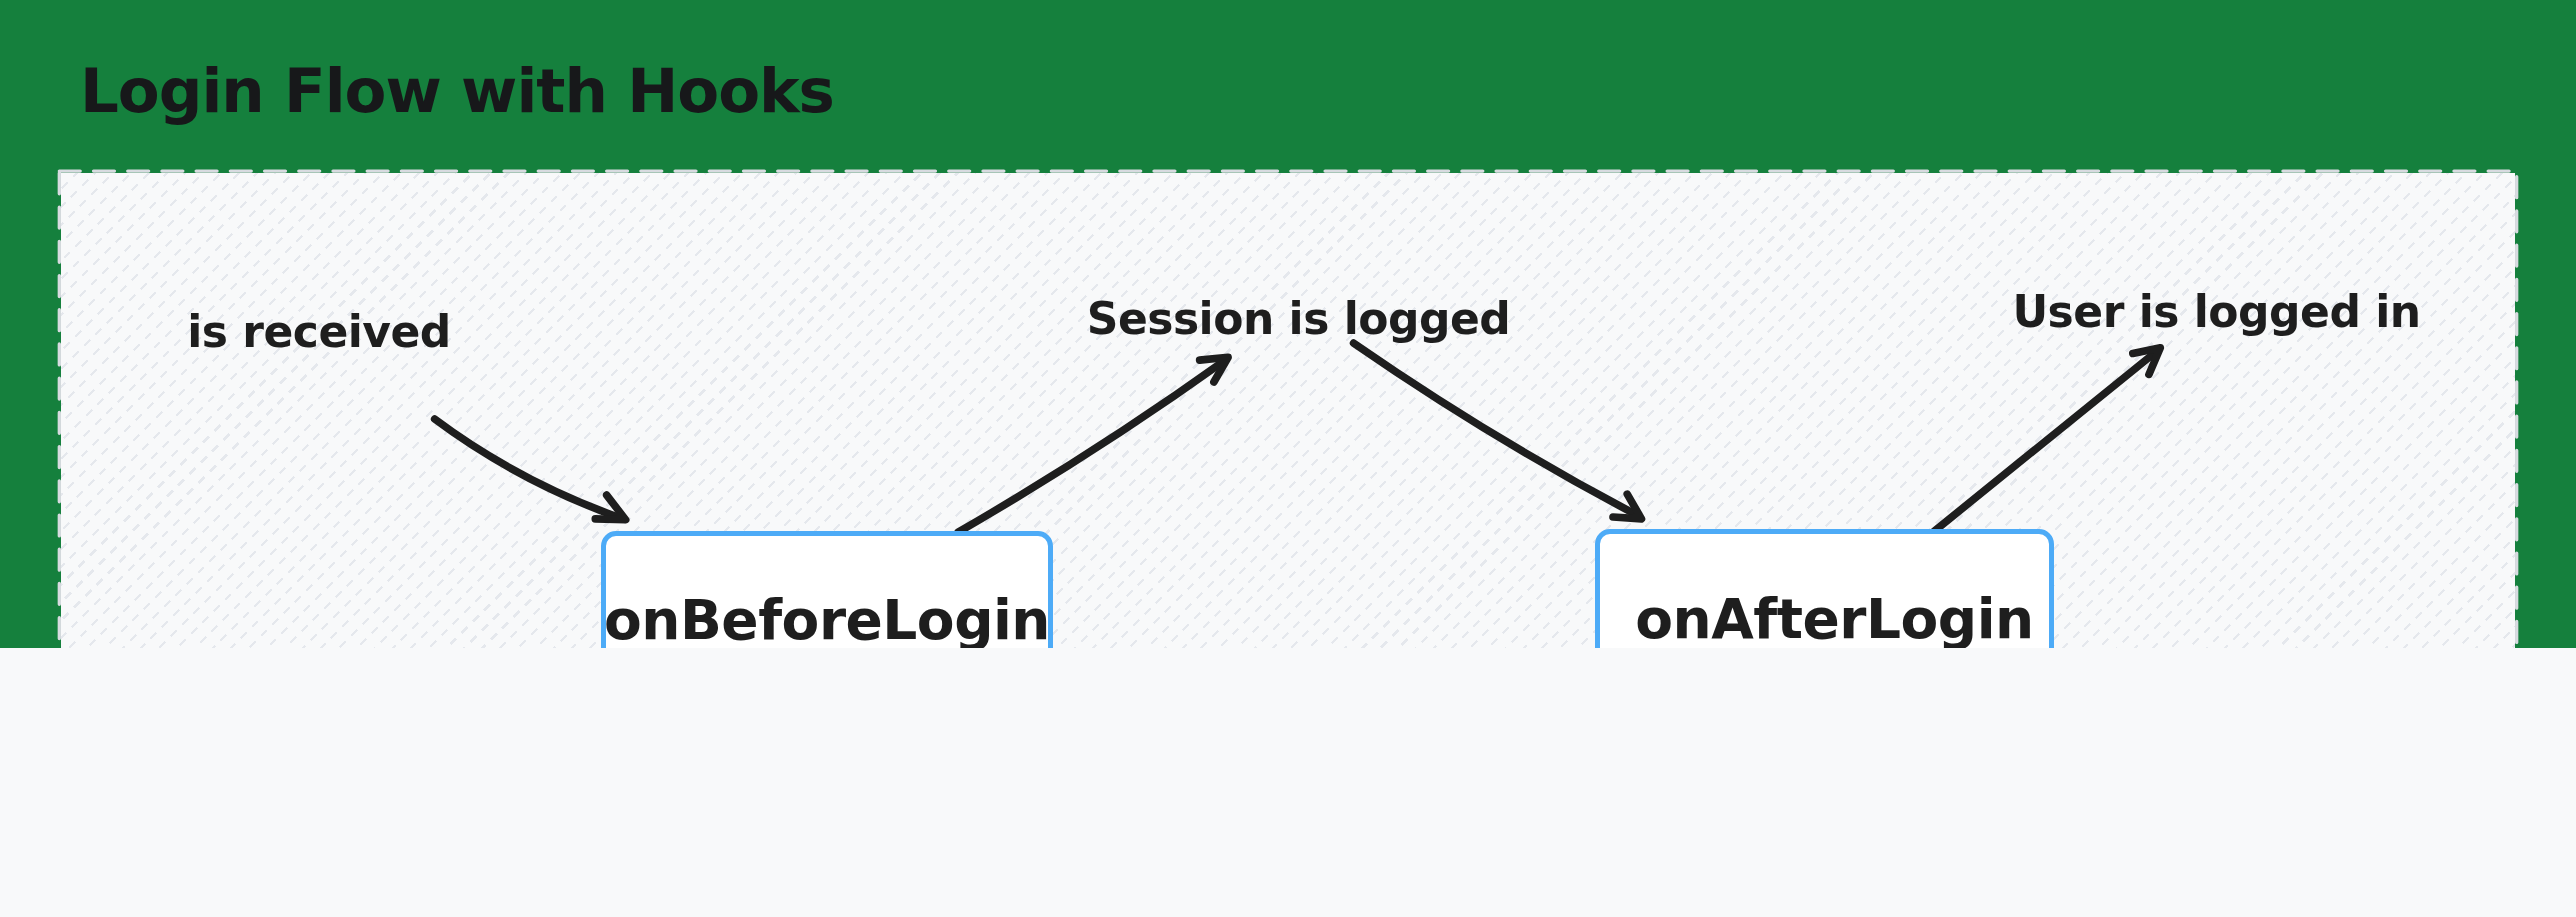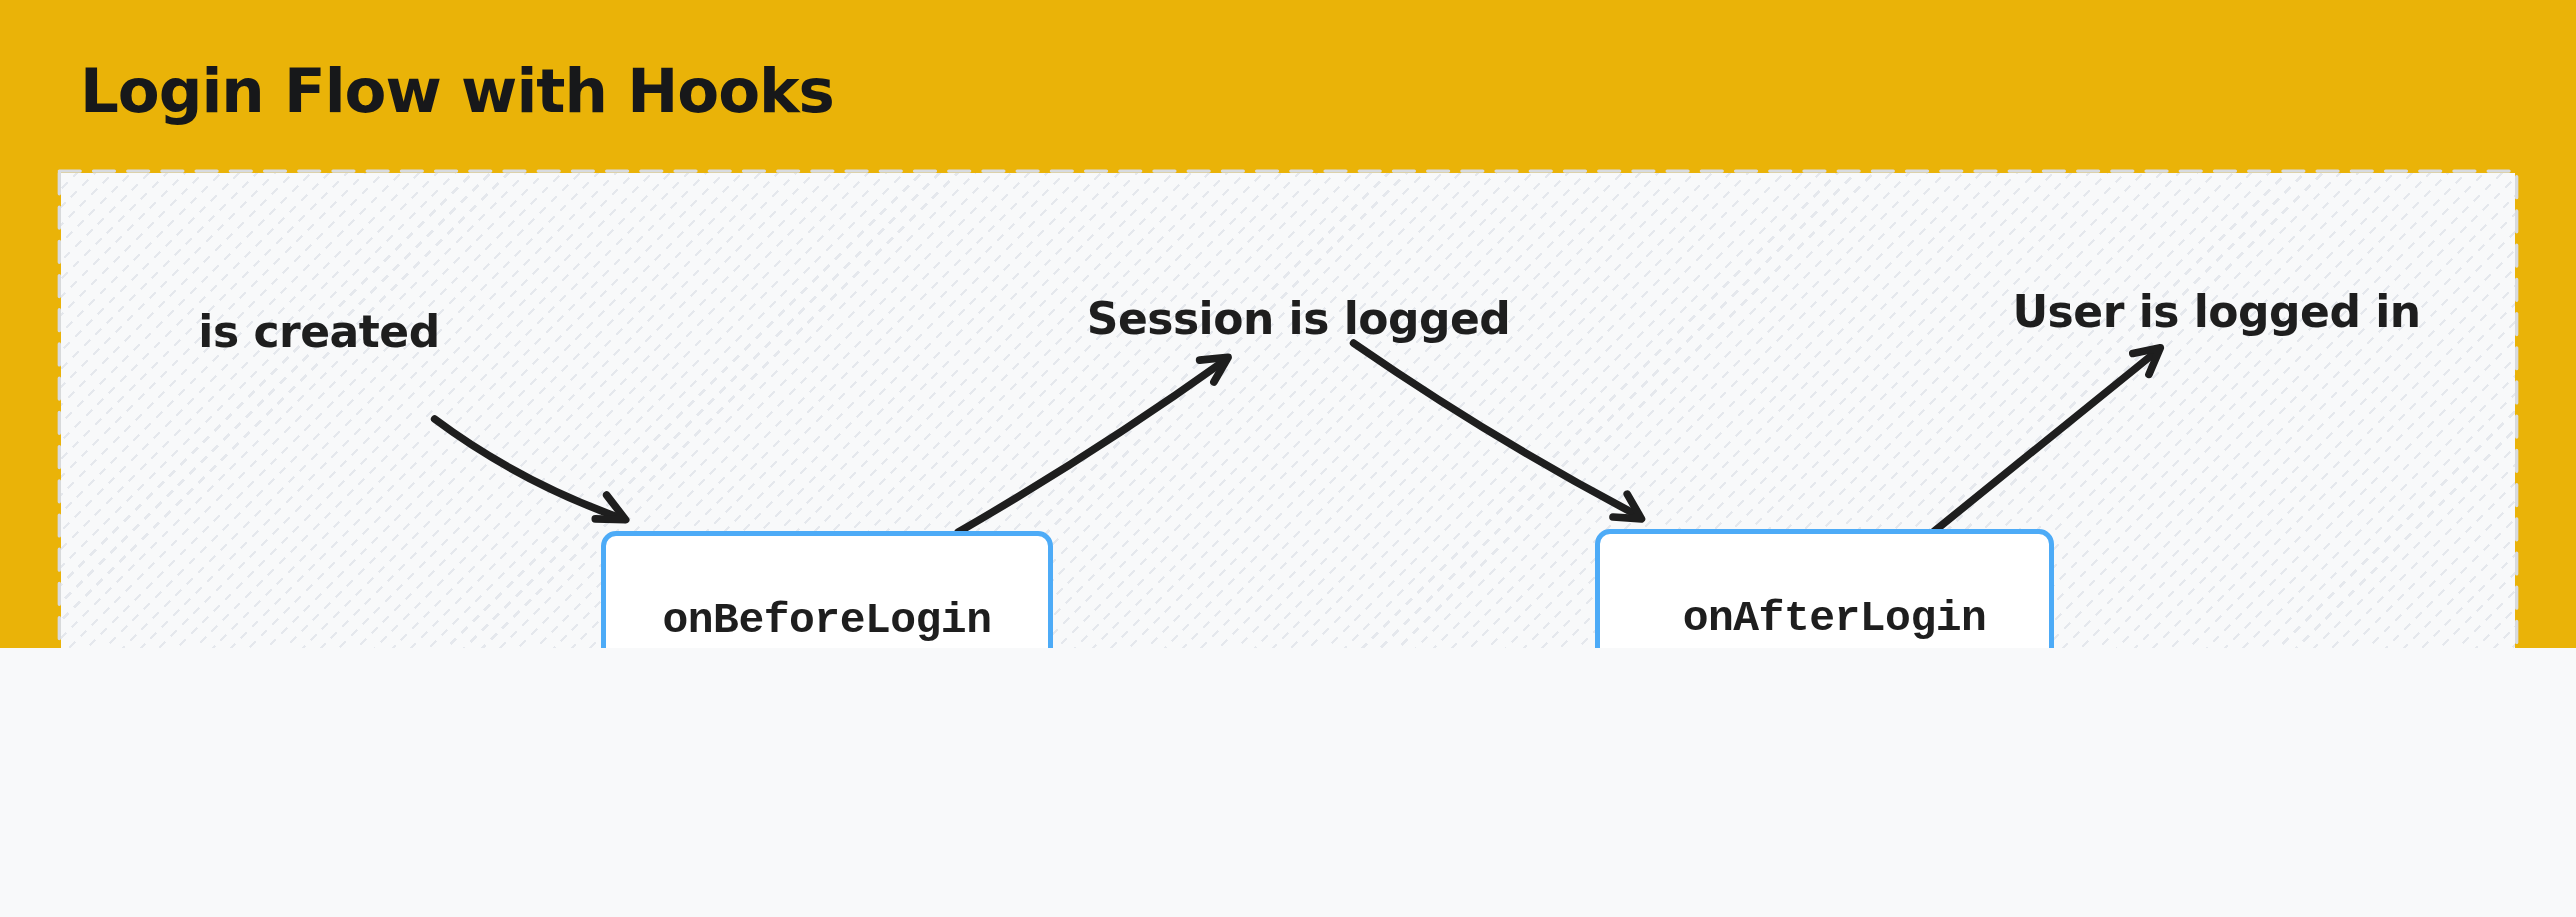--- a/index.html
+++ b/index.html
@@ -4,21 +4,21 @@
 <style>
   html, body {
     margin: 0;
     padding: 0;
     background: #f8f9fa;
   }
   .canvas {
     position: relative;
     width: 2576px;
     height: 648px;
-    background: #eab308;
+    background: #15803d;
     overflow: hidden;
     font-family: "DejaVu Sans", sans-serif;
     color: #1e1e1e;
   }
   .title {
     position: absolute;
     left: 80px;
     top: 55px;
     font-size: 61px;
     font-weight: bold;
@@ -49,25 +49,24 @@
     border: 5.7px solid #4dabf7;
     border-radius: 15px;
     box-sizing: border-box;
     display: flex;
     align-items: center;
     justify-content: center;
   }
   .node-before { left: 601px; top: 531px; width: 452px; height: 178px; }
   .node-after  { left: 1595px; top: 529px; width: 459px; height: 179px; padding-left: 20px; }
   .node-label {
-    font-size: 43px;
+    font-size: 55px;
     font-weight: bold;
     letter-spacing: -0.5px;
     white-space: nowrap;
-    font-family: Liberation Mono, monospace;
   }
   .anno {
     position: absolute;
     font-size: 44px;
     font-weight: bold;
     letter-spacing: -0.5px;
     text-align: center;
     line-height: 63px;
     white-space: nowrap;
   }
@@ -111,21 +110,21 @@
 
   <div class="node node-before">
     <span class="node-label">onBeforeLogin</span>
   </div>
 
   <div class="node node-after">
     <span class="node-label">onAfterLogin</span>
   </div>
 
   <div class="anno anno-1">
-    <div>is created</div>
+    <div>is received</div>
   </div>
 
   <div class="anno anno-2">Session is logged</div>
 
   <div class="anno anno-3">User is logged in</div>
 
 </div>
 
 
 </body></html>

